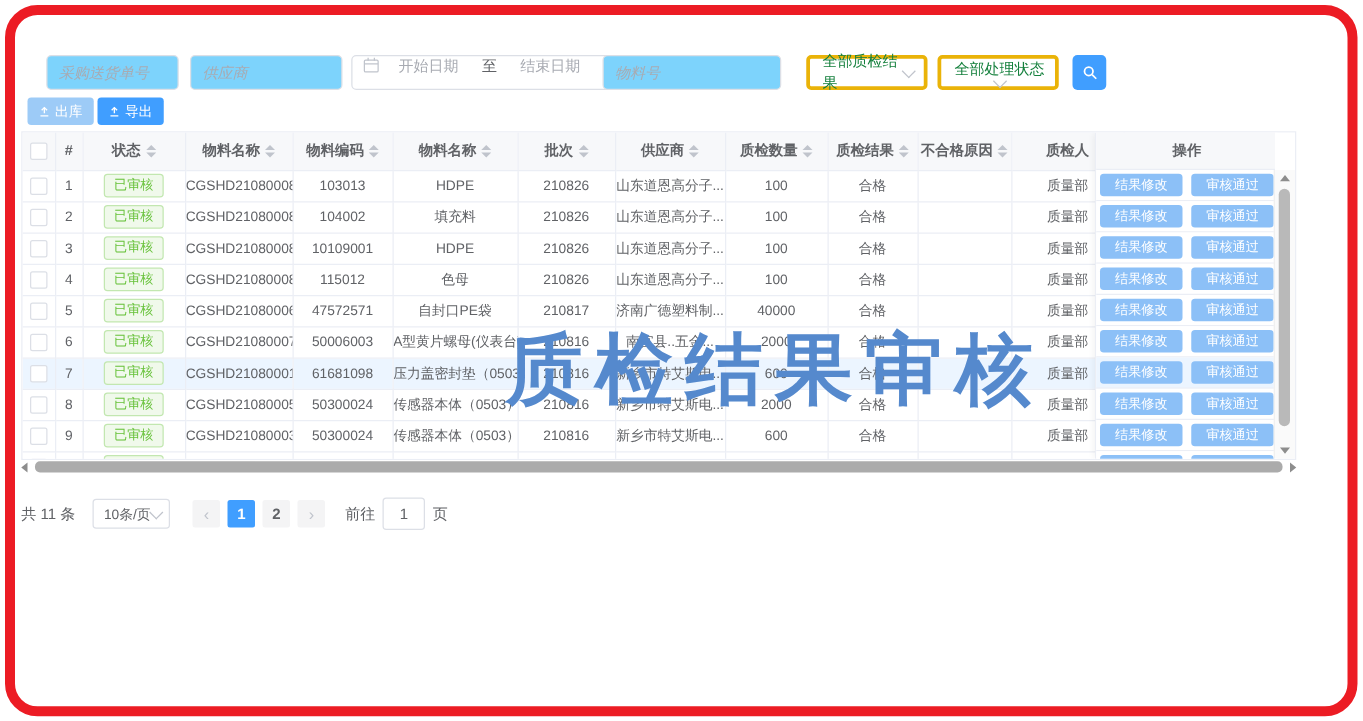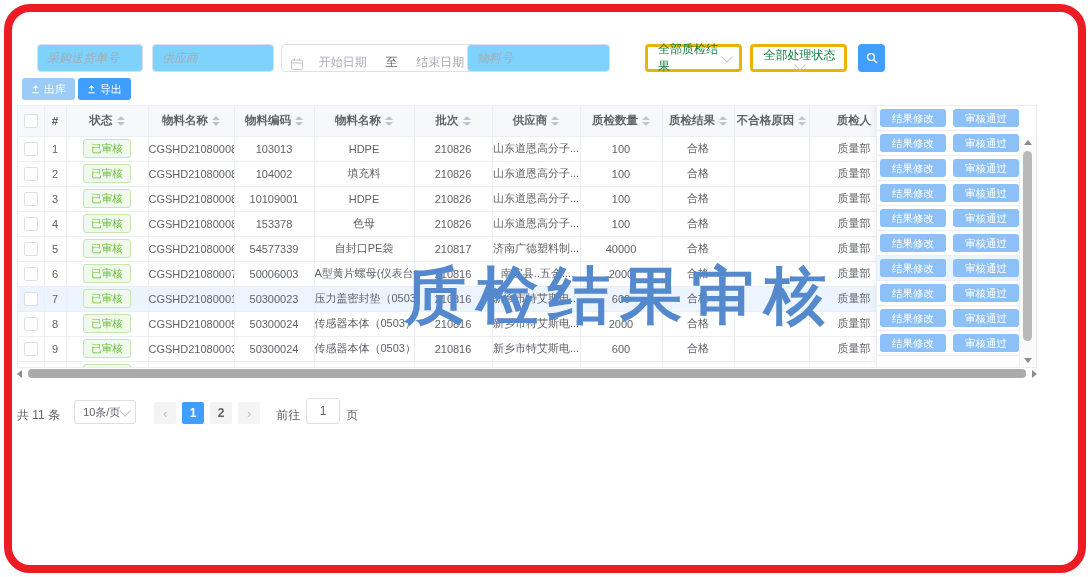--- a/index.html
+++ b/index.html
@@ -20,21 +20,21 @@
   .txt-input {
     width:100%; height:28px; box-sizing:border-box;
     border:1px solid #dcdfe6; border-radius:4px; padding:0 9px;
     font-size:12px; color:#606266; outline:none; background:#7dd3fc;
     font-family:inherit;
     font-style:italic;
   }
   .txt-input::placeholder { color:#a8abb2; }
   .date-range {
     border:1px solid #dcdfe6; border-radius:4px; background:#fff;
-    display:flex; align-items:flex-end; padding:0 8px; box-sizing:border-box;
+    display:flex; align-items:flex-start; padding:0 8px; box-sizing:border-box;
     font-size:12px; color:#a8abb2;
   }
   .date-range .ph { flex:1; text-align:center; }
   .date-range .sep { color:#606266; padding:0 4px; }
   .select-box {
     border:3px solid #eab308; border-radius:4px; background:#fff;
     display:flex; align-items:center; padding:0 8px 0 10px; box-sizing:border-box;
     font-size:12px; color:#15803d; cursor:pointer;justify-content:center;
   }
   .select-box .sel-text { flex:1; }
@@ -125,21 +125,21 @@
   .h-thumb {
     position:absolute; left:11px; right:11px; top:0; height:9px;
     background:#ababab; border-radius:4px; cursor:pointer;
   }
   .tri-left  { position:absolute; left:0; top:1px; width:0; height:0; border:4px solid transparent; border-right:5px solid #8d8d8d; border-left:0; }
   .tri-right { position:absolute; right:0; top:1px; width:0; height:0; border:4px solid transparent; border-left:5px solid #8d8d8d; border-right:0; }
 
   
   .pagination {
     position:absolute; left:17px; top:398px; height:26px;
-    display:flex; align-items:flex-end; font-size:12px; color:#606266;
+    display:flex; align-items:center; font-size:12px; color:#606266;
   }
   .pg-total { margin-right:14px; }
   .pg-size {
     width:62px; height:24px; border:1px solid #dcdfe6; border-radius:3px;
     display:flex; align-items:center; padding:0 6px 0 8px; box-sizing:border-box;
     font-size:11px; color:#606266; margin-right:18px; cursor:pointer; background:#fff;
   }
   .pg-size .sel-text { flex:1; }
   .pg-btn {
     min-width:22px; height:22px; margin-right:6px; border-radius:2px;
@@ -179,21 +179,21 @@
       <rect x="1.5" y="3" width="11" height="9.5" rx="1"></rect>
       <line x1="1.5" y1="6" x2="12.5" y2="6"></line>
       <line x1="4.5" y1="1.2" x2="4.5" y2="3.6"></line>
       <line x1="9.5" y1="1.2" x2="9.5" y2="3.6"></line>
     </svg>
   </span>
   <span class="ph">开始日期</span>
   <span class="sep">至</span>
   <span class="ph">结束日期</span>
 </div>
-<div class="filter-item" style="left:467px;width:143px;">
+<div class="filter-item" style="left:482px;width:143px;">
   <input class="txt-input" placeholder="物料号" style="">
 </div>
 <div class="filter-item select-box" style="left:645px;width:97px;">
   <span class="sel-text">全部质检结果</span>
   <span class="chev"></span>
 </div>
 <div class="filter-item select-box" style="left:750px;width:97px;flex-direction:column;">
   <span class="sel-text">全部处理状态</span>
   <span class="chev"></span>
 </div>
@@ -333,36 +333,36 @@
             <td>合格</td>
             <td></td>
             <td>质量部</td>
             <td></td>
           </tr>
           <tr>
             <td><span class="cbx"></span></td>
             <td>4</td>
             <td><span class="tag-success">已审核</span></td>
             <td>CGSHD21080008</td>
-            <td>153378</td>
+            <td>115012</td>
             <td>色母</td>
             <td>210826</td>
             <td>山东道恩高分子...</td>
             <td>100</td>
             <td>合格</td>
             <td></td>
             <td>质量部</td>
             <td></td>
           </tr>
           <tr>
             <td><span class="cbx"></span></td>
             <td>5</td>
             <td><span class="tag-success">已审核</span></td>
             <td>CGSHD21080006</td>
-            <td>54577339</td>
+            <td>47572571</td>
             <td>自封口PE袋</td>
             <td>210817</td>
             <td>济南广德塑料制...</td>
             <td>40000</td>
             <td>合格</td>
             <td></td>
             <td>质量部</td>
             <td></td>
           </tr>
           <tr>
@@ -378,21 +378,21 @@
             <td>合格</td>
             <td></td>
             <td>质量部</td>
             <td></td>
           </tr>
           <tr class="hl">
             <td><span class="cbx"></span></td>
             <td>7</td>
             <td><span class="tag-success">已审核</span></td>
             <td>CGSHD21080001</td>
-            <td>50300023</td>
+            <td>61681098</td>
             <td>压力盖密封垫（0503）</td>
             <td>210816</td>
             <td>新乡市特艾斯电...</td>
             <td>600</td>
             <td>合格</td>
             <td></td>
             <td>质量部</td>
             <td></td>
           </tr>
           <tr>
@@ -438,20 +438,21 @@
             <td>合格</td>
             <td></td>
             <td>质量部</td>
             <td></td>
           </tr>
         </tbody>
     </table>
   </div>
 
   <div class="op-col">
+    <div class="op-header">操作</div>
     <div id="op-rows">
         <div class="op-row">
           <button class="op-btn">结果修改</button>
           <button class="op-btn">审核通过</button>
         </div>
         <div class="op-row">
           <button class="op-btn">结果修改</button>
           <button class="op-btn">审核通过</button>
         </div>
         <div class="op-row">

